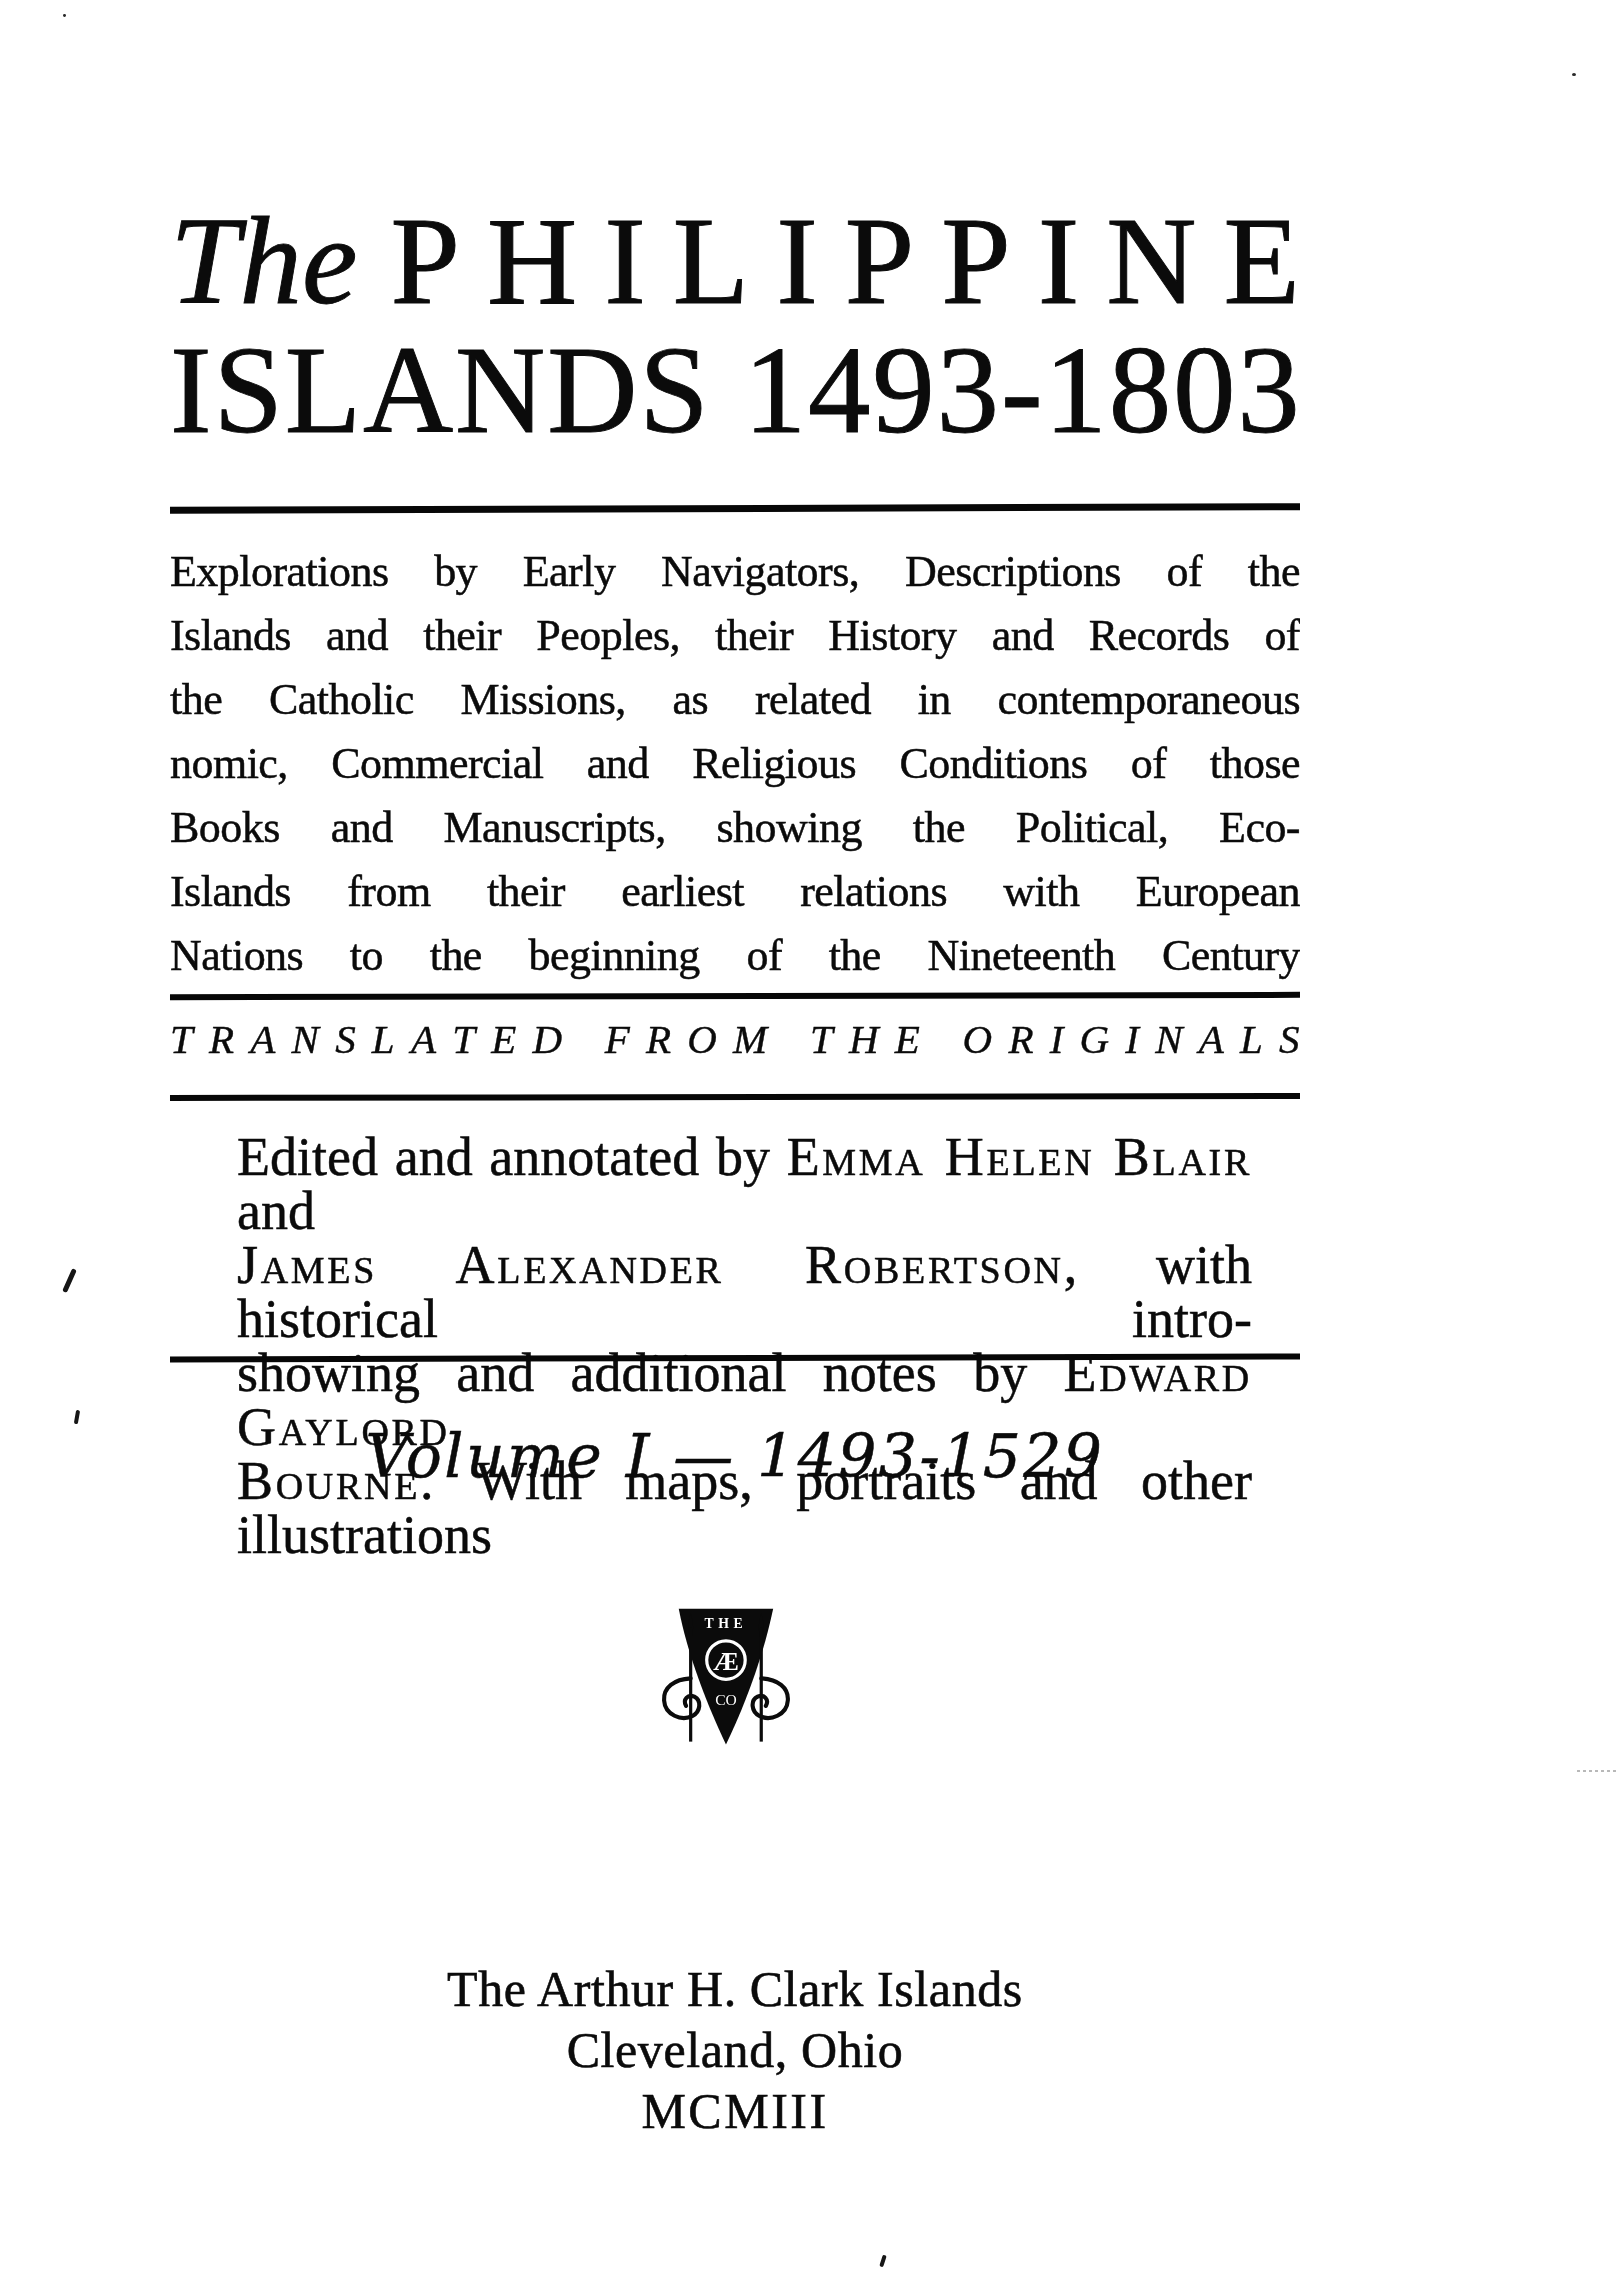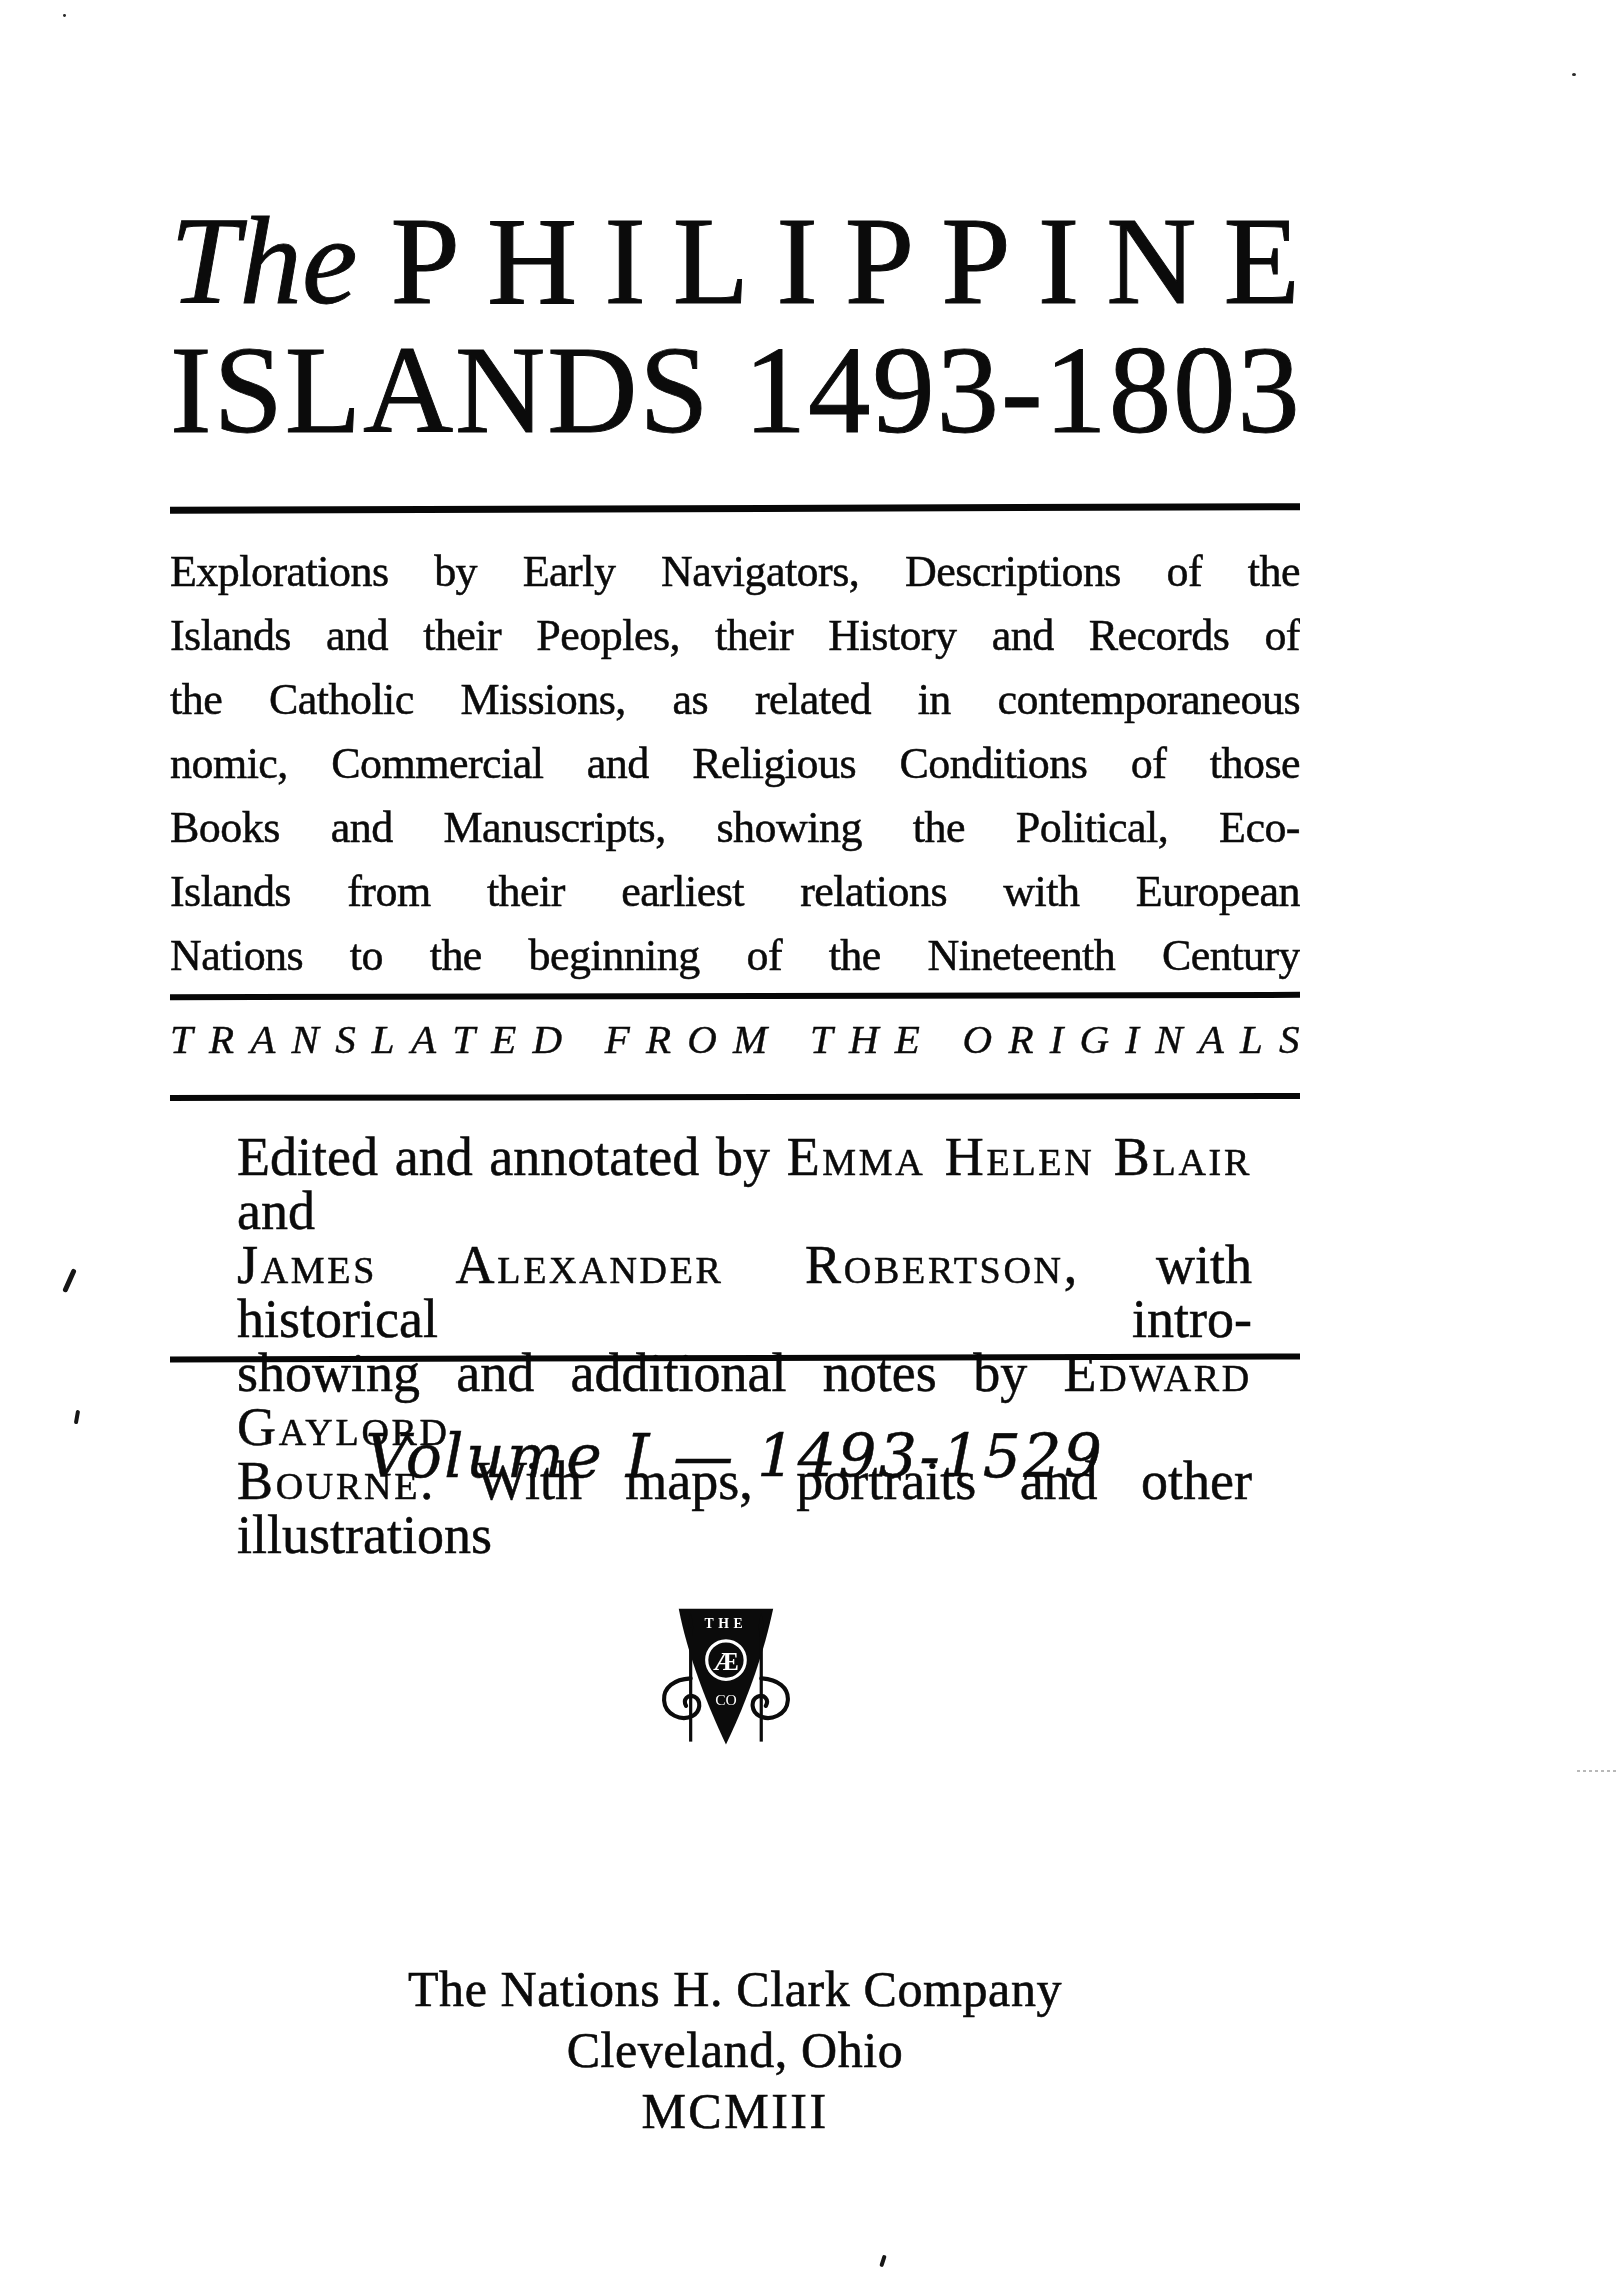--- a/index.html
+++ b/index.html
@@ -183,21 +183,21 @@
     </g>
     <path d="M258 168 C294 170 318 188 316 216 C314 248 278 262 254 250 C236 240 234 216 250 208 C264 202 276 214 268 228" fill="none" stroke="#0b0b0b" stroke-width="9" stroke-linecap="round"></path>
 
     <text x="181" y="58" font-size="30" letter-spacing="10" fill="#ffffff" text-anchor="middle" font-family="Liberation Serif, DejaVu Serif, serif" font-weight="bold">THE</text>
     <circle cx="181" cy="128" r="42" fill="none" stroke="#ffffff" stroke-width="7"></circle>
     <text x="181" y="149" font-size="56" fill="#ffffff" text-anchor="middle" font-weight="bold" font-family="Liberation Serif, DejaVu Serif, serif">Æ</text>
     <text x="181" y="226" font-size="34" fill="#ffffff" text-anchor="middle" font-family="Liberation Serif, DejaVu Serif, serif">CO</text>
   </svg>
 
   <div class="col publisher">
-    <div>The Nations H. Clark Company</div>
+    <div>The Arthur H. Clark Islands</div>
     <div>Cleveland, Ohio</div>
     <div class="year">MCMIII</div>
   </div>
 
   <div class="artifact mark-backslash"></div>
   <div class="artifact mark-tick"></div>
   <div class="artifact mark-comma"></div>
   <div class="artifact speck-tl"></div>
   <div class="artifact speck-tr"></div>
   <div class="dash-right artifact" style="background:repeating-linear-gradient(90deg,#9a9a9a 0 3.2px,transparent 3.2px 6px);"></div>

